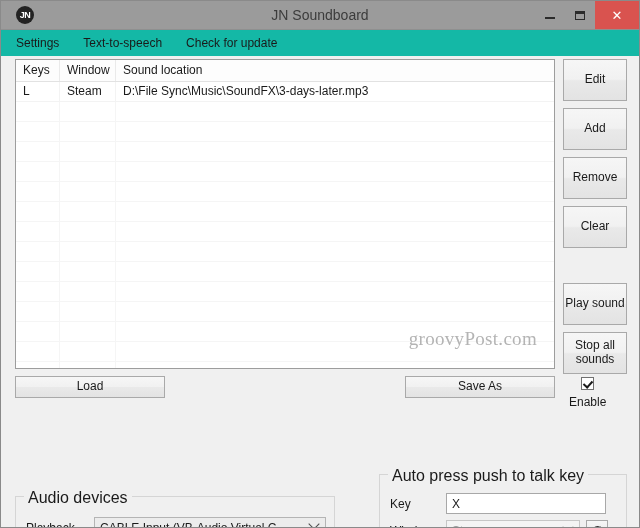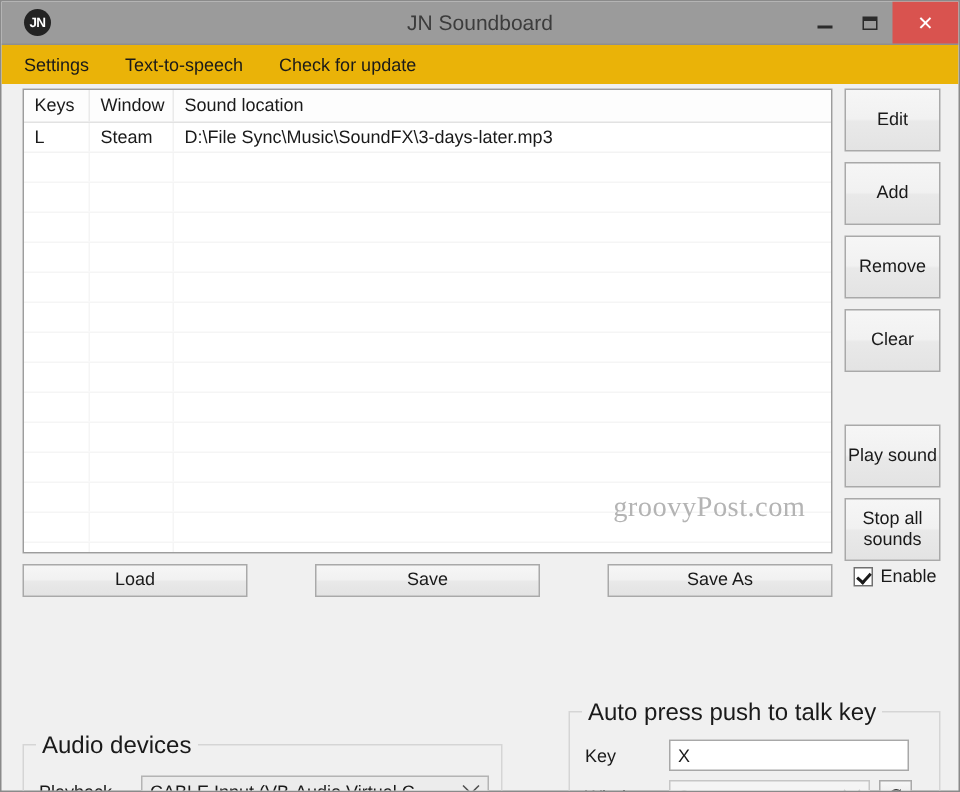--- a/index.html
+++ b/index.html
@@ -95,21 +95,21 @@
   .win-btn.close {
     width: 44px;
     background: #d9534f;
     color: #ffffff;
     font-size: 13px;
   }
 
   
   .menubar {
     height: 26px;
-    background: #eab308;
+    background: #14b8a6;
     display: flex;
     align-items: center;
     padding-left: 14px;
     gap: 22px;
   }
   .menu-item {
     font-size: 12px;
     color: #1a1a1a;
     padding: 2px 1px;
     white-space: nowrap;
@@ -232,20 +232,21 @@
   }
 
   .enable-main {
     position: absolute;
     left: 568px;
     top: 321px;
     display: flex;
     align-items: center;
     gap: 5px;
     font-size: 12px;
+    flex-direction: column;
   }
 
   .checkbox {
     width: 13px;
     height: 13px;
     border: 1px solid #707070;
     background: #ffffff;
     box-sizing: border-box;
     position: relative;
     flex: none;
@@ -477,21 +478,20 @@
       <div class="btn">
         <span>
           <span>Stop all</span><br>
           <span>sounds</span>
         </span>
       </div>
     </div>
 
     <div class="bottom-buttons">
       <div class="btn">Load</div>
-      <div class="btn">Save</div>
       <div class="btn">Save As</div>
     </div>
 
     <div class="enable-main">
       <div class="checkbox checked"></div>
       <span>Enable</span>
     </div>
 
     <div class="groupbox" id="audio-devices-group">
       <div class="gb-title">Audio devices</div>

